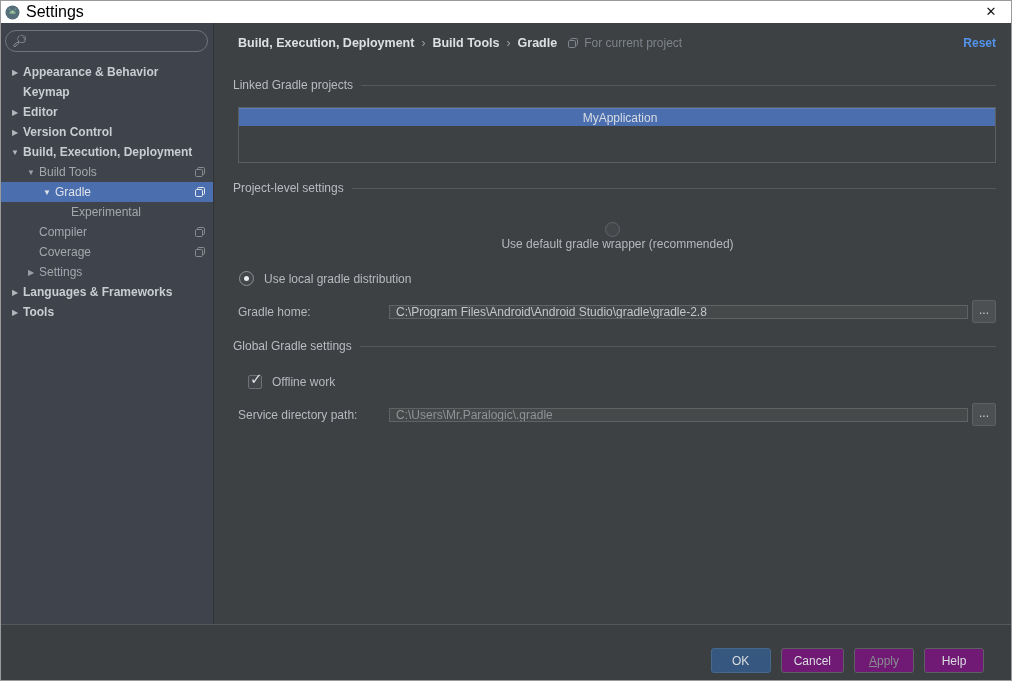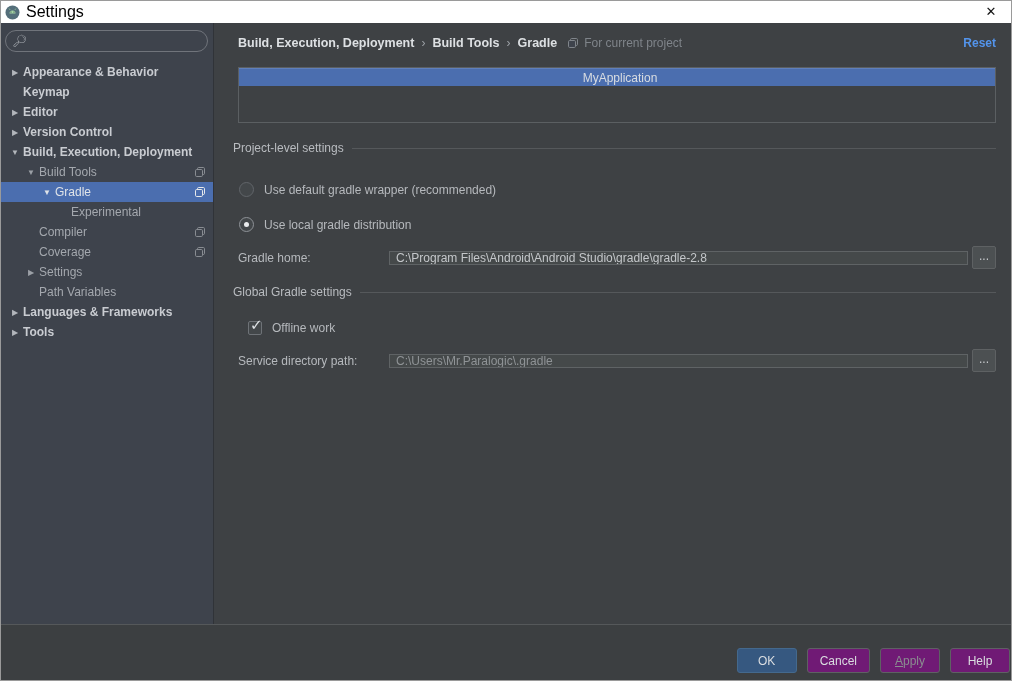--- a/index.html
+++ b/index.html
@@ -61,21 +61,21 @@
   .checkbox { width:14px; height:14px; border-radius:2px; background:#43474A; border:1px solid #6E7277; margin-right:10px; position:relative; flex:0 0 14px; }
   .checkbox.on::after { content:'✓'; position:absolute; left:1px; top:-6px; color:#DFE2E5; font-size:15px; font-weight:bold; }
 
   .field-row { display:flex; align-items:center; }
   .field-row .flabel { width:151px; color:#B6B9BD; flex:0 0 151px; }
   .textfield { flex:1; height:14px; background:#45494A; border:1px solid #5F6365; color:#C4C7CA; padding:0 6px; display:flex; align-items:center; white-space:nowrap; overflow:hidden; cursor:text; }
   .textfield.dim { color:#8F9396; }
   .browse-btn { width:24px; height:23px; margin-left:4px; background:#4C5052; border:1px solid #5E6163; border-radius:2px; color:#C8CBCE; text-align:center; line-height:19px; cursor:pointer; flex:0 0 24px; font-size:12px; }
 
   
-  .footer { height:58px; background:#3C3F41; border-top:1px solid #55585A; display:flex; justify-content:flex-end; align-items:flex-start; padding:23px 1px 0 0; }
+  .footer { height:58px; background:#3C3F41; border-top:1px solid #55585A; display:flex; justify-content:flex-end; align-items:flex-start; padding:23px 27px 0 0; }
   .btn { min-width:60px; height:25px; margin-left:10px; background:#701a75; border:1px solid #5E6163; border-radius:3px; color:#DADDE0; font-family:inherit; font-size:12px; cursor:pointer; padding:0 12px; }
   .btn.primary { background:#365880; border-color:#44698D; }
   .btn.disabled { color:#8A8D90; cursor:default; }
   .btn.mnemonic::first-letter { text-decoration: underline; }
 </style>
 </head>
 <body>
 
 <div class="window">
 
@@ -165,24 +165,20 @@
               <svg width="12" height="12" viewBox="0 0 12 12">
                 <rect x="3.5" y="1.5" width="7" height="7" rx="1.2" fill="none" stroke="currentColor"></rect>
                 <rect class="front" x="1.5" y="3.5" width="7" height="7" rx="1.2" stroke="currentColor"></rect>
               </svg>
             </span>
           </div>
         <div class="tree-row lvl-1">
             <span class="arrow">▶</span>
             <span class="lbl">Settings</span>
           </div>
-        <div class="tree-row lvl-1">
-            <span class="arrow"></span>
-            <span class="lbl">Path Variables</span>
-          </div>
         <div class="tree-row bold lvl-0">
             <span class="arrow">▶</span>
             <span class="lbl">Languages &amp; Frameworks</span>
           </div>
         <div class="tree-row bold lvl-0">
             <span class="arrow">▶</span>
             <span class="lbl">Tools</span>
           </div>
       </div>
     </div>
@@ -199,29 +195,33 @@
               <svg width="12" height="12" viewBox="0 0 12 12">
                 <rect x="3.5" y="1.5" width="7" height="7" rx="1.2" fill="none" stroke="currentColor"></rect>
                 <rect class="front" x="1.5" y="3.5" width="7" height="7" rx="1.2" stroke="currentColor" fill="#3E4144"></rect>
               </svg>
             </span>
           <span>For current project</span>
         </span>
         <span class="reset-link">Reset</span>
       </div>
 
+      <div class="sect-head" style="margin-top:26px;">
+        <span>Linked Gradle projects</span>
+          <span class="line"></span>
+      </div>
       <div class="listbox">
         <div class="row selected">MyApplication</div>
       </div>
 
       <div class="sect-head" style="margin-top:18px;">
         <span>Project-level settings</span>
           <span class="line"></span>
       </div>
-      <div class="opt-row" style="margin-top:27px;margin-left:1px;">
+      <div class="opt-row" style="margin-top:27px;margin-left:1px;flex-direction:column;">
         <span class="radio"></span>
         <span>Use default gradle wrapper (recommended)</span>
       </div>
       <div class="opt-row" style="margin-top:20px;margin-left:1px;">
         <span class="radio on"></span>
         <span>Use local gradle distribution</span>
       </div>
       <div class="field-row" style="margin-top:14px;">
         <span class="flabel">Gradle home:</span>
         <span class="textfield">C:\Program Files\Android\Android Studio\gradle\gradle-2.8</span>

